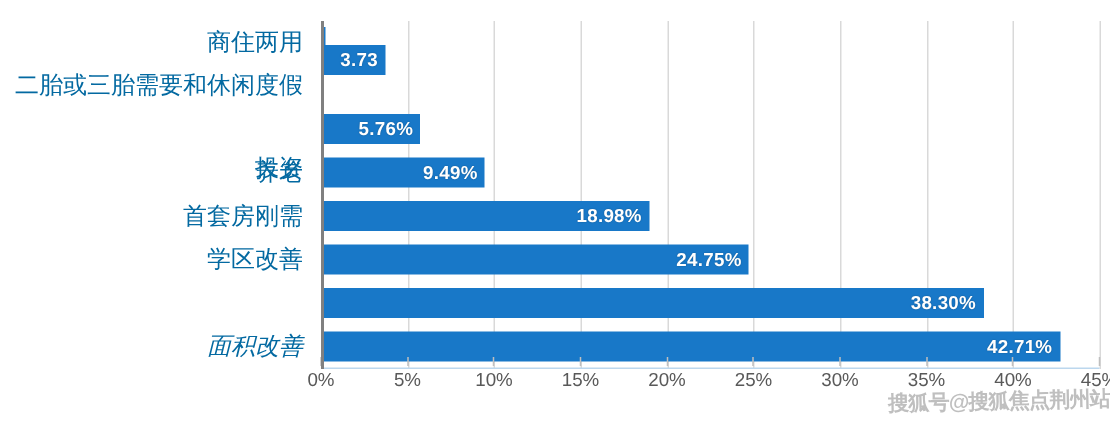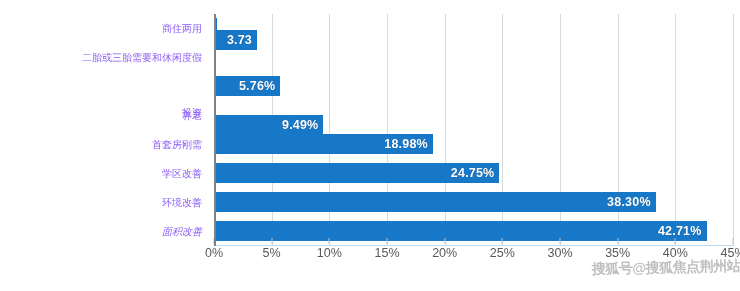--- a/index.html
+++ b/index.html
@@ -94,22 +94,22 @@
     top: 14px;
     width: 208px;
     height: 232px;
   }
   .cat-label {
     position: absolute;
     right: 6px;
     height: 29px;
     line-height: 29px;
     text-align: right;
-    color: #8b5cf6;
-    font-size: 10px;
+    color: #0369a1;
+    font-size: 16px;
     white-space: nowrap;
   }
 
   
   .x-ticks {
     position: absolute;
     left: 214px;
     top: 246px;
     width: 519px;
     height: 28px;
@@ -161,21 +161,20 @@
 
 <div id="chart-root">
 
   <div class="cat-labels">
       <div class="cat-label" style="top: 0px;">商住两用</div>
       <div class="cat-label" style="top: 29px;">二胎或三胎需要和休闲度假</div>
       <div class="cat-label" style="top: 58px; margin-top: 26px;">投资</div>
       <div class="cat-label" style="top: 87px;">养老</div>
       <div class="cat-label" style="top: 145px;">学区改善</div>
       <div class="cat-label" style="top: 116px;">首套房刚需</div>
-      <div class="cat-label" style="top: 174px;">环境改善</div>
       <div class="cat-label" style="top: 203px; font-style: italic;">面积改善</div>
     </div>
 
   <div class="plot-area">
     <div class="grid-layer">
         <div class="gridline axis-line" style="left: 0px;"></div>
         <div class="gridline" style="left: 57.6667px;"></div>
         <div class="gridline" style="left: 115.333px;"></div>
         <div class="gridline" style="left: 173px;"></div>
         <div class="gridline" style="left: 230.667px;"></div>
@@ -192,21 +191,21 @@
         <div class="bar-row" style="top: 12px;">
           <div class="bar" title="二胎或三胎需要和休闲度假" style="width: 43.0193px;">
             <span class="bar-value">3.73</span>
           </div>
         </div>
         <div class="bar-row" style="top: 58px;">
           <div class="bar" title="投资" style="width: 66.432px;">
             <span class="bar-value">5.76%</span>
           </div>
         </div>
-        <div class="bar-row" style="top: 97px;">
+        <div class="bar-row" style="top: 87px;">
           <div class="bar" title="养老" style="width: 109.451px;">
             <span class="bar-value">9.49%</span>
           </div>
         </div>
         <div class="bar-row" style="top: 116px;">
           <div class="bar" title="首套房刚需" style="width: 218.903px;">
             <span class="bar-value">18.98%</span>
           </div>
         </div>
         <div class="bar-row" style="top: 145px;">

